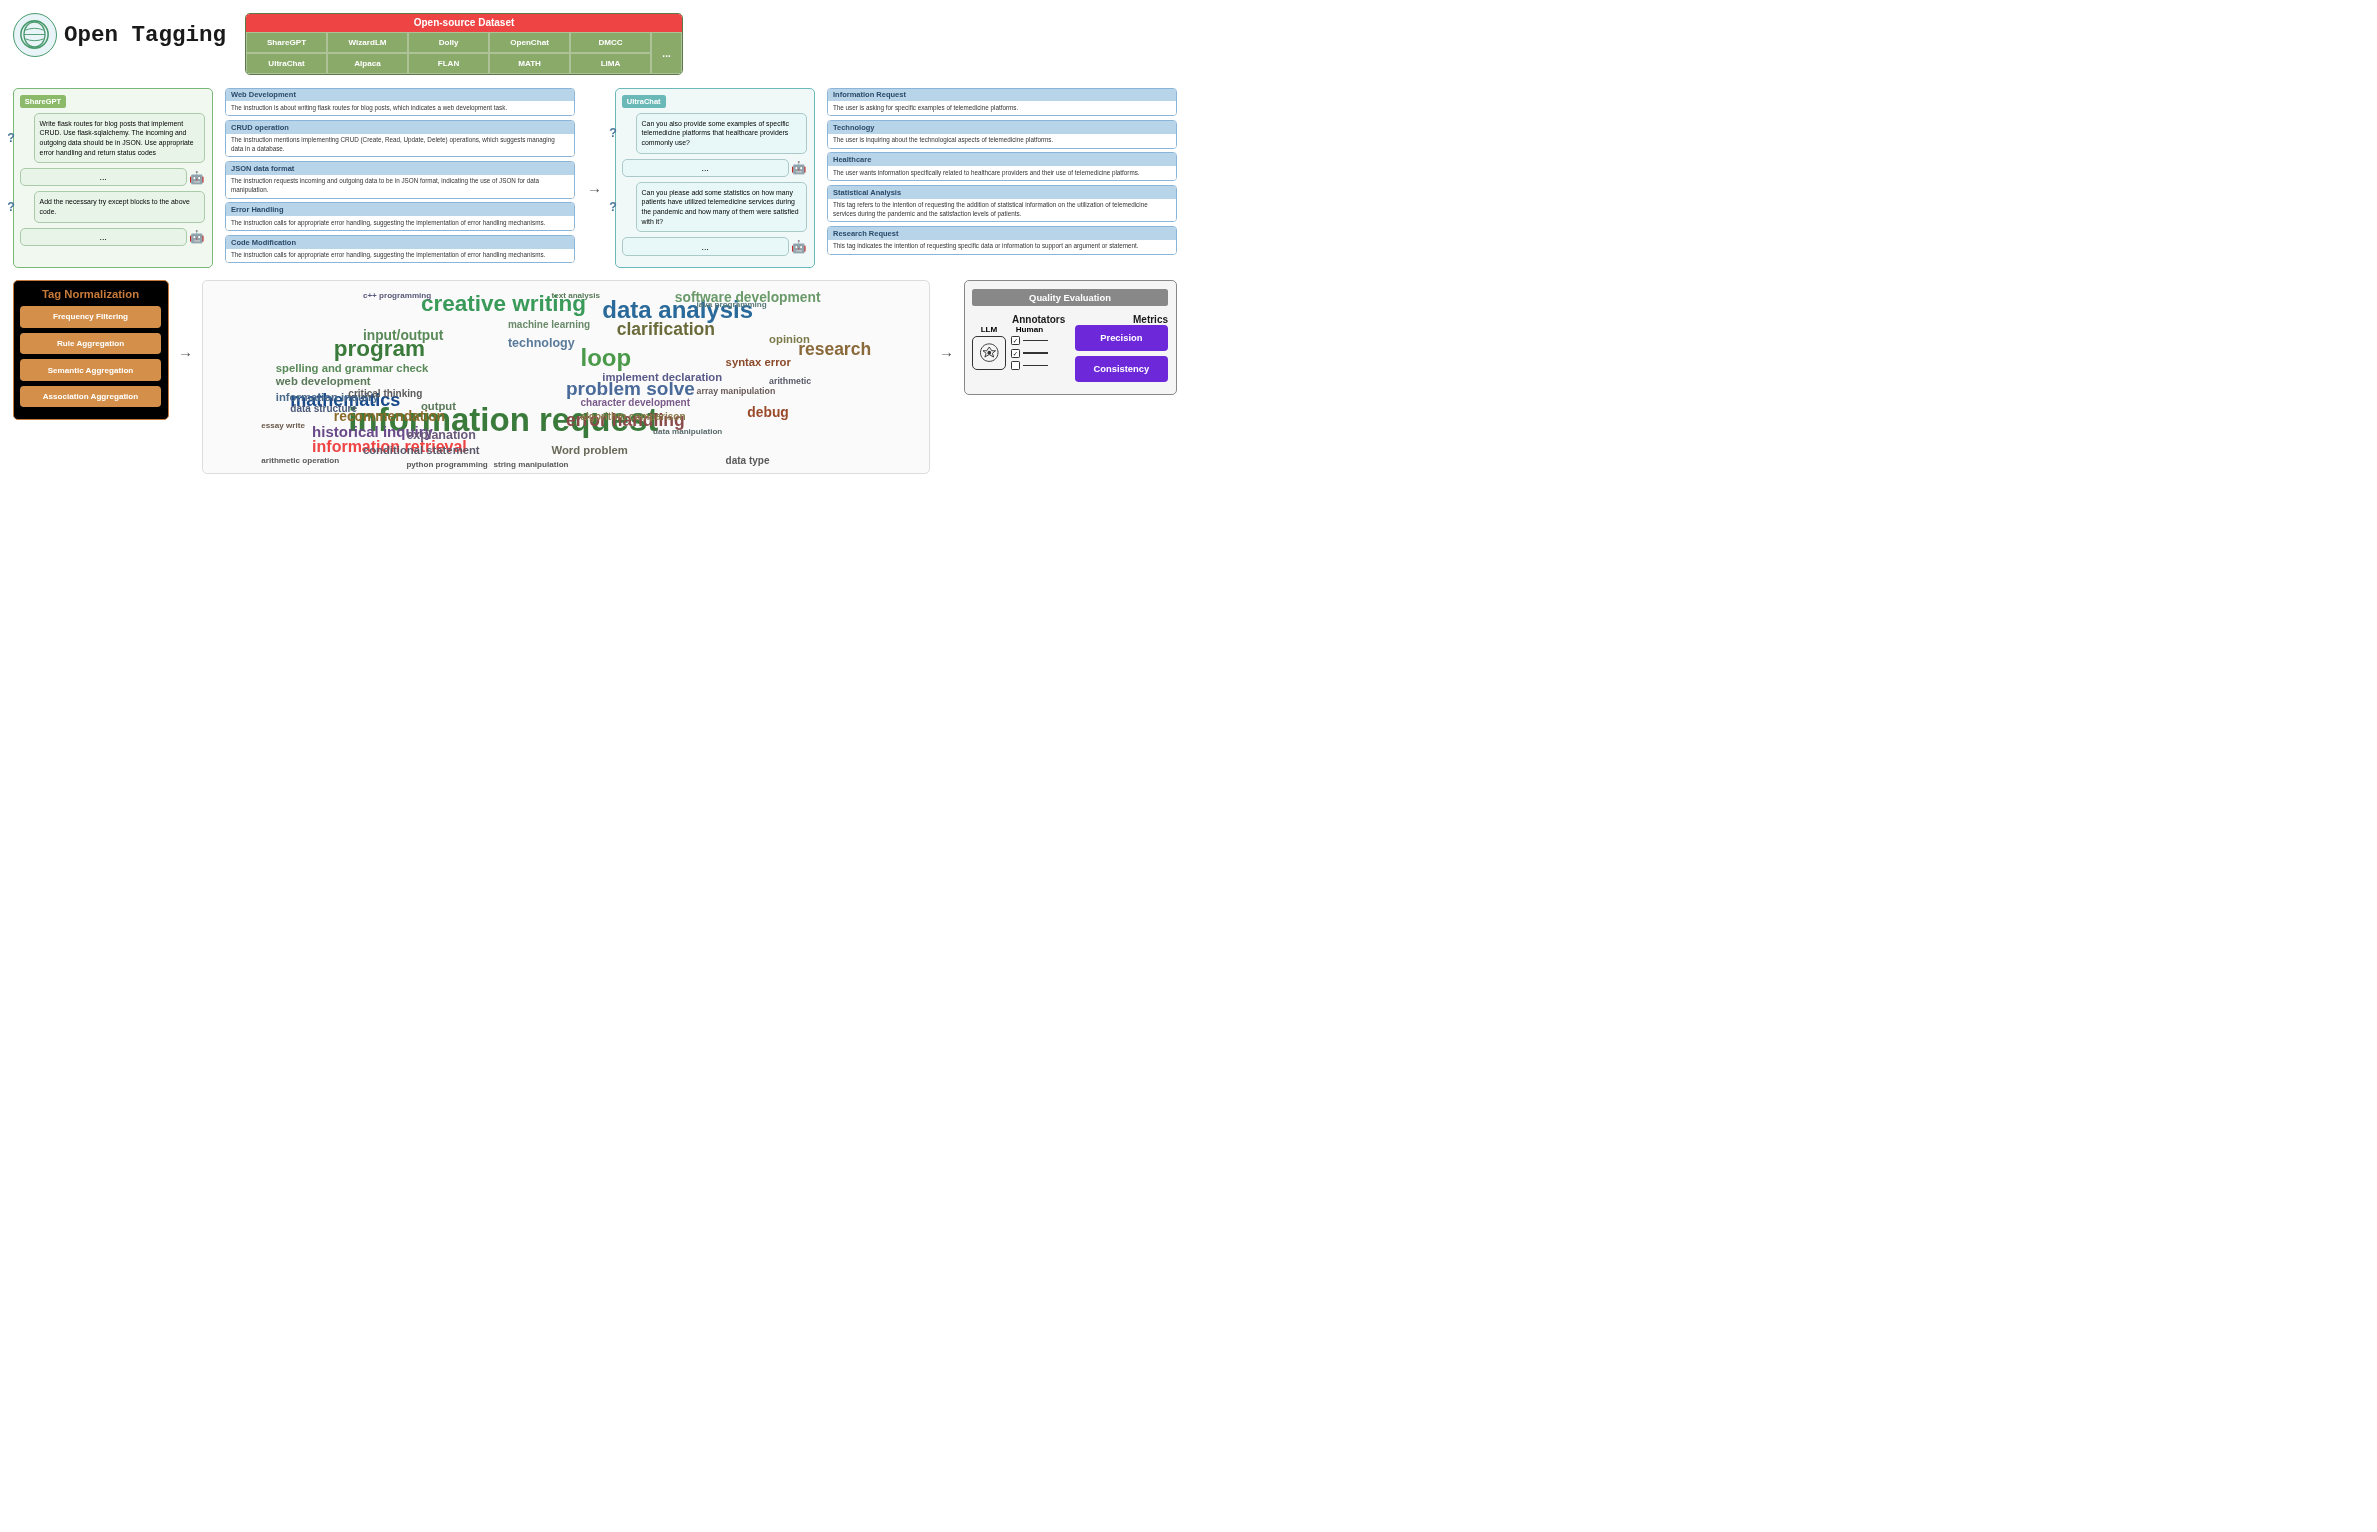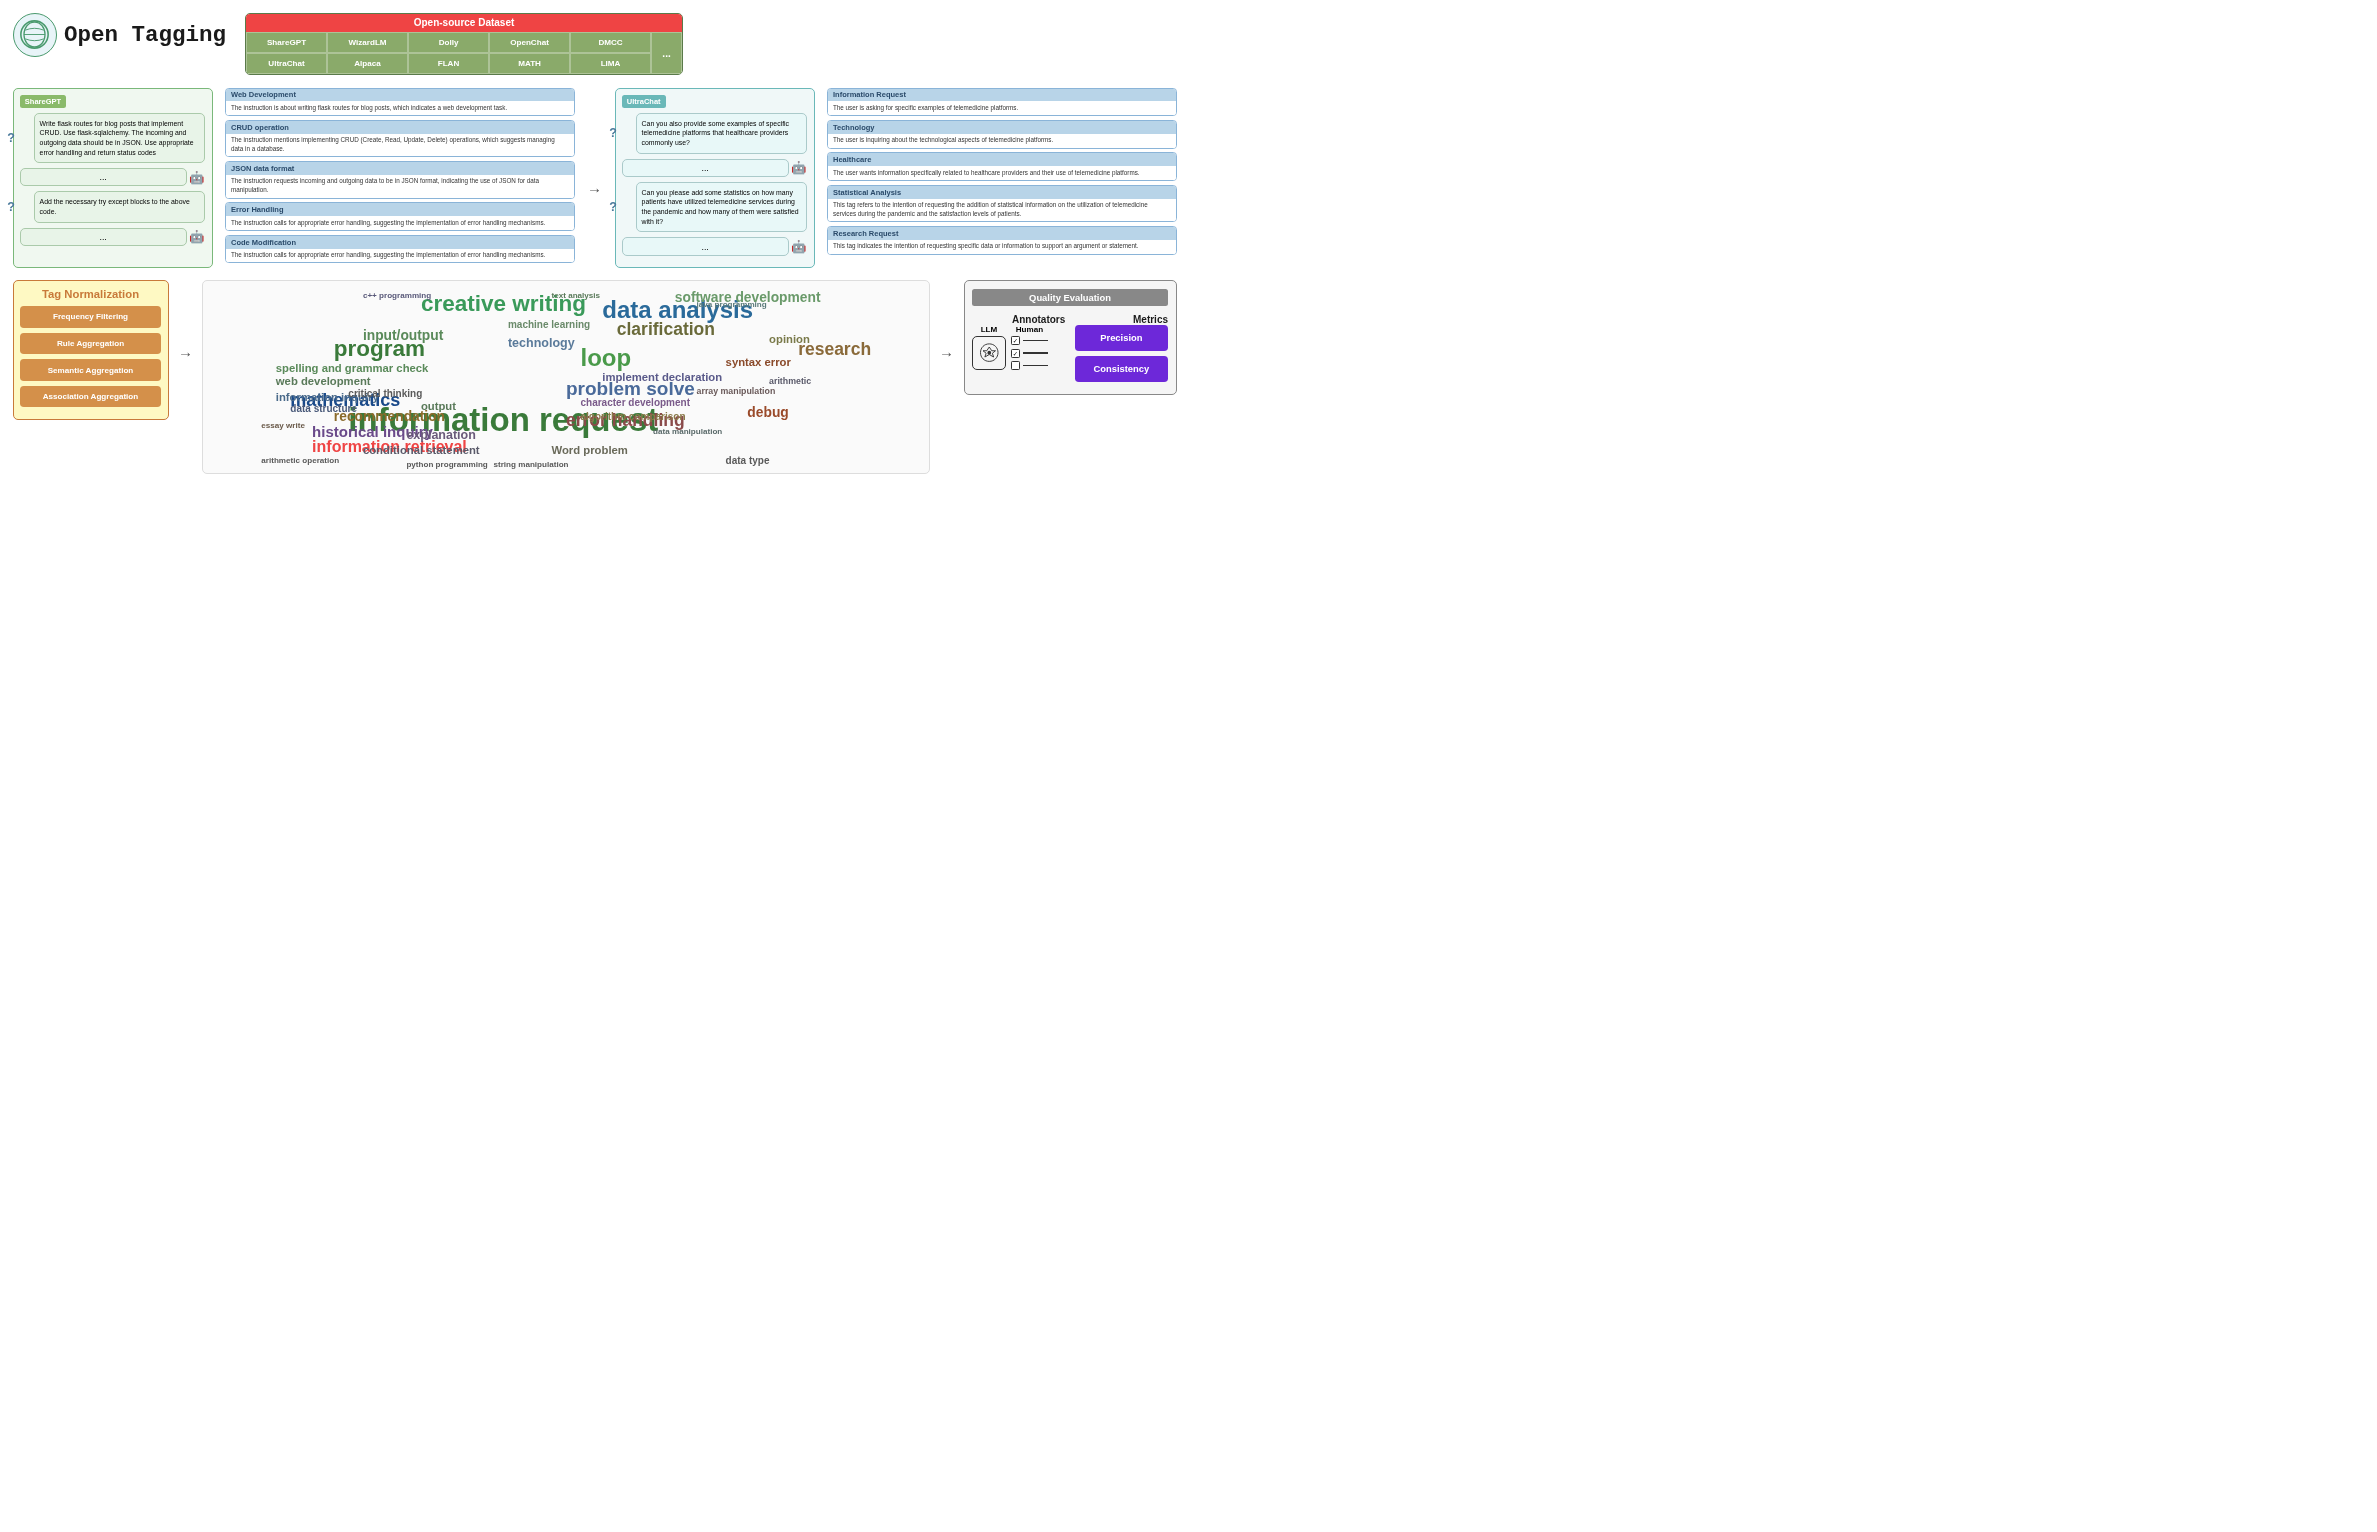--- a/index.html
+++ b/index.html
@@ -223,21 +223,21 @@
       display: flex;
       gap: 9.4px;
       align-items: flex-start;
     }
 
     
     .normalization-box {
       border: 1.9px solid #c87a3a;
       border-radius: 5px;
       padding: 6.3px;
-      background: #fef9c3;
+      background: #000000;
       width: 156px;
       flex-shrink: 0;
     }
 
     .norm-title {
       font-size: 11.3px;
       font-weight: bold;
       color: #c87a3a;
       margin-bottom: 6.3px;
       text-align: center;

